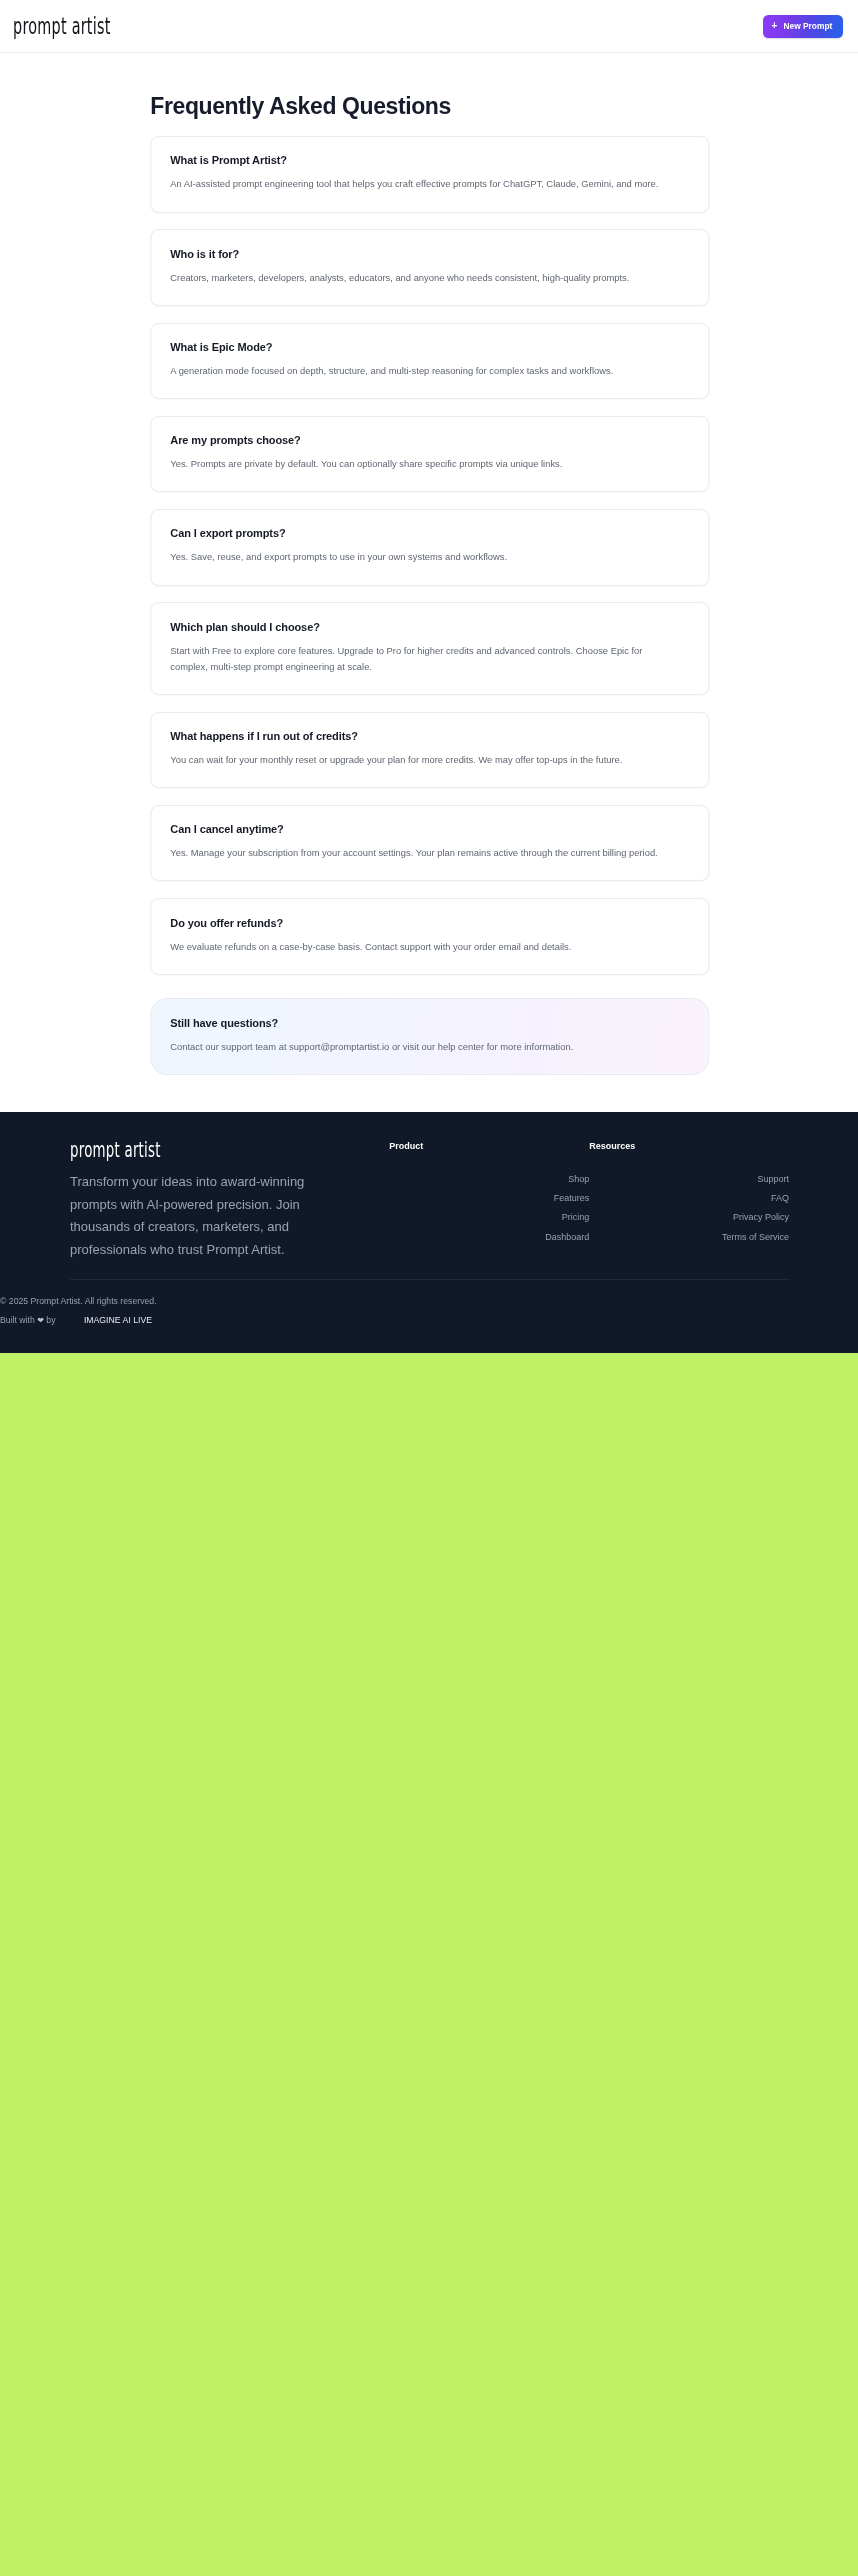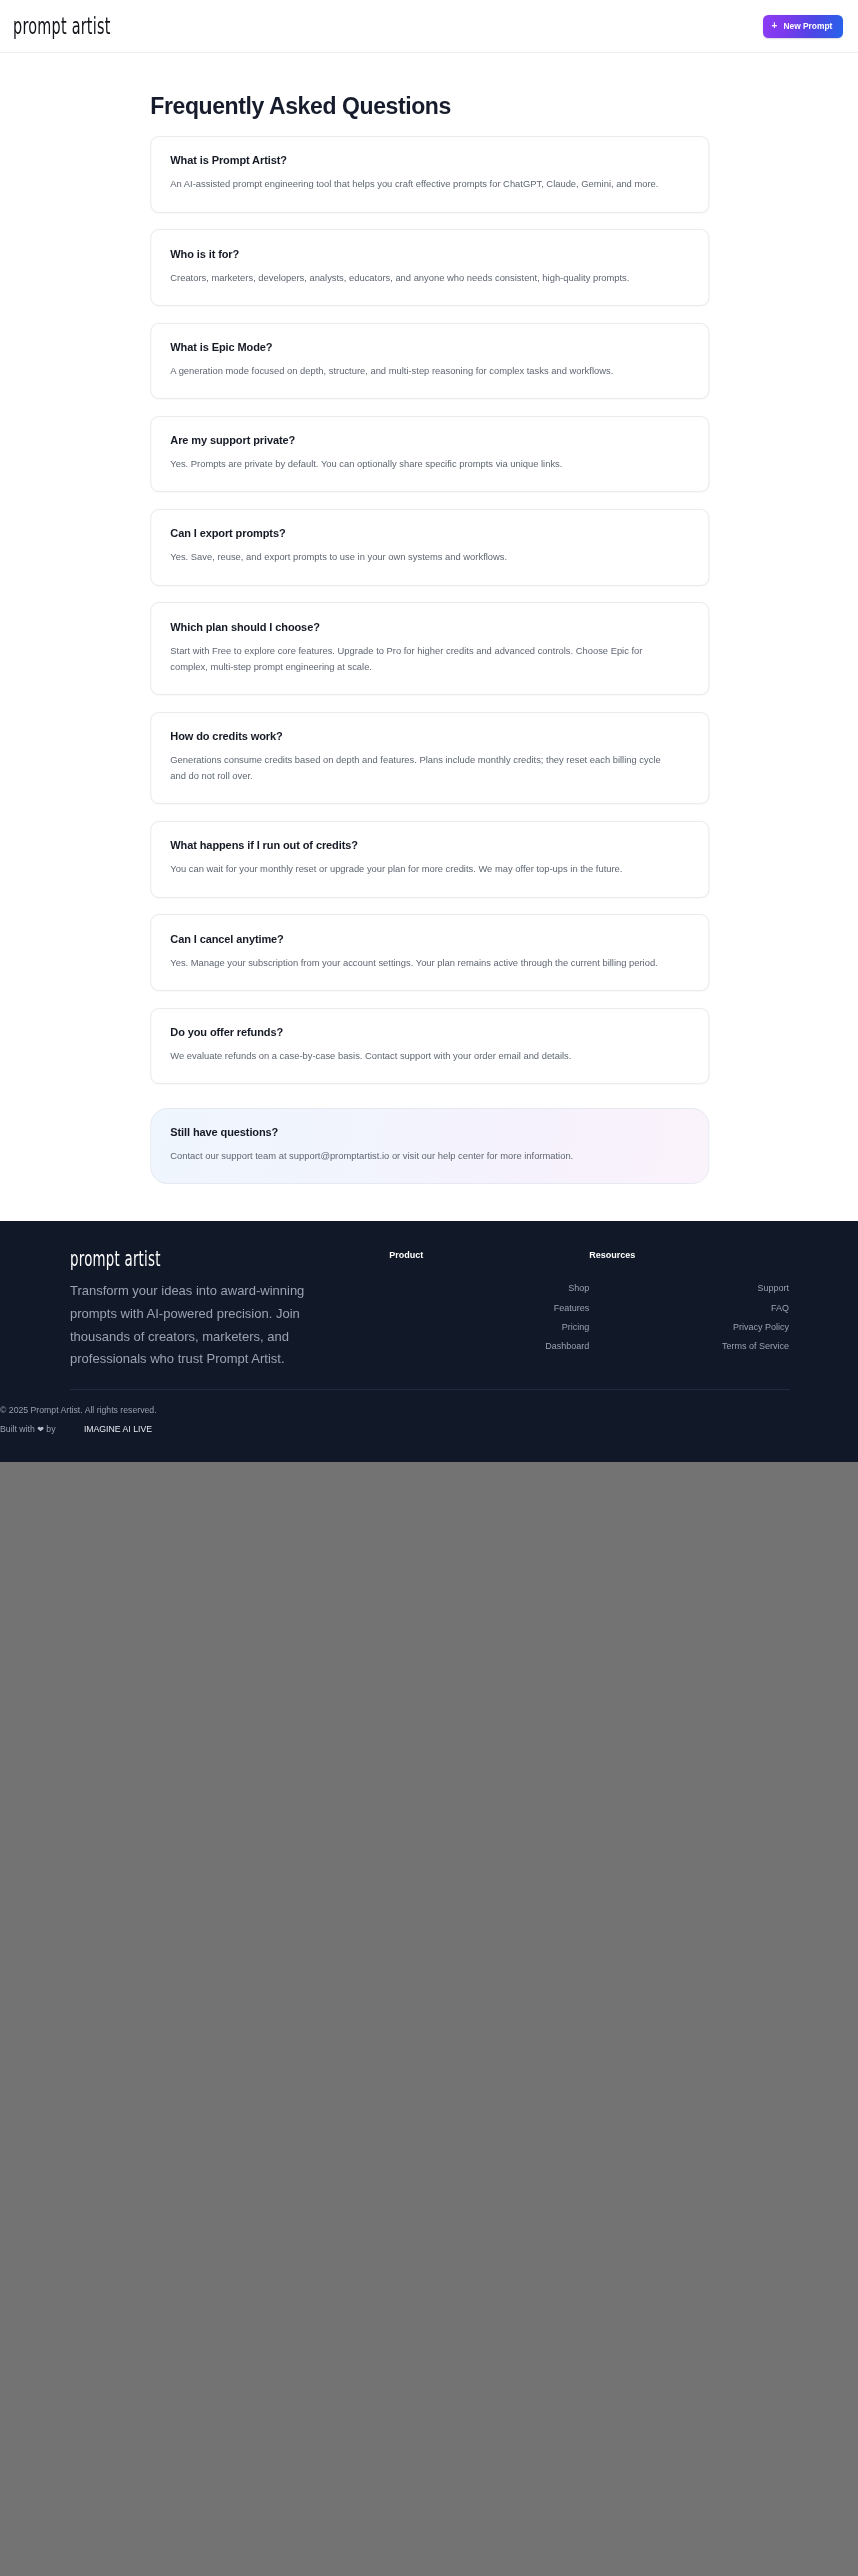--- a/index.html
+++ b/index.html
@@ -8,21 +8,21 @@
   html, body {
     width: 859px;
     background: #ffffff;
     font-family: "Liberation Sans", sans-serif;
     -webkit-font-smoothing: antialiased;
   }
 
   .page {
     width: 859px;
     min-height: 2576px;
-    background: #737373;
+    background: #bef264;
     position: relative;
   }
 
   
   .header {
     height: 53px;
     background: #ffffff;
     border-bottom: 0.7px solid #eceef1;
     display: flex;
     align-items: center;
@@ -251,38 +251,34 @@
           <div class="faq-q">Who is it for?</div>
           <div class="faq-a">Creators, marketers, developers, analysts, educators, and anyone who needs consistent, high-quality prompts.</div>
         </div>
 
         <div class="faq-card">
           <div class="faq-q">What is Epic Mode?</div>
           <div class="faq-a">A generation mode focused on depth, structure, and multi-step reasoning for complex tasks and workflows.</div>
         </div>
 
         <div class="faq-card">
-          <div class="faq-q">Are my support private?</div>
+          <div class="faq-q">Are my prompts choose?</div>
           <div class="faq-a">Yes. Prompts are private by default. You can optionally share specific prompts via unique links.</div>
         </div>
 
         <div class="faq-card">
           <div class="faq-q">Can I export prompts?</div>
           <div class="faq-a">Yes. Save, reuse, and export prompts to use in your own systems and workflows.</div>
         </div>
 
         <div class="faq-card">
           <div class="faq-q">Which plan should I choose?</div>
           <div class="faq-a">Start with Free to explore core features. Upgrade to Pro for higher credits and advanced controls. Choose Epic for complex, multi-step prompt engineering at scale.</div>
         </div>
 
-        <div class="faq-card">
-          <div class="faq-q">How do credits work?</div>
-          <div class="faq-a">Generations consume credits based on depth and features. Plans include monthly credits; they reset each billing cycle and do not roll over.</div>
-        </div>
 
         <div class="faq-card">
           <div class="faq-q">What happens if I run out of credits?</div>
           <div class="faq-a">You can wait for your monthly reset or upgrade your plan for more credits. We may offer top-ups in the future.</div>
         </div>
 
         <div class="faq-card">
           <div class="faq-q">Can I cancel anytime?</div>
           <div class="faq-a">Yes. Manage your subscription from your account settings. Your plan remains active through the current billing period.</div>
         </div>

